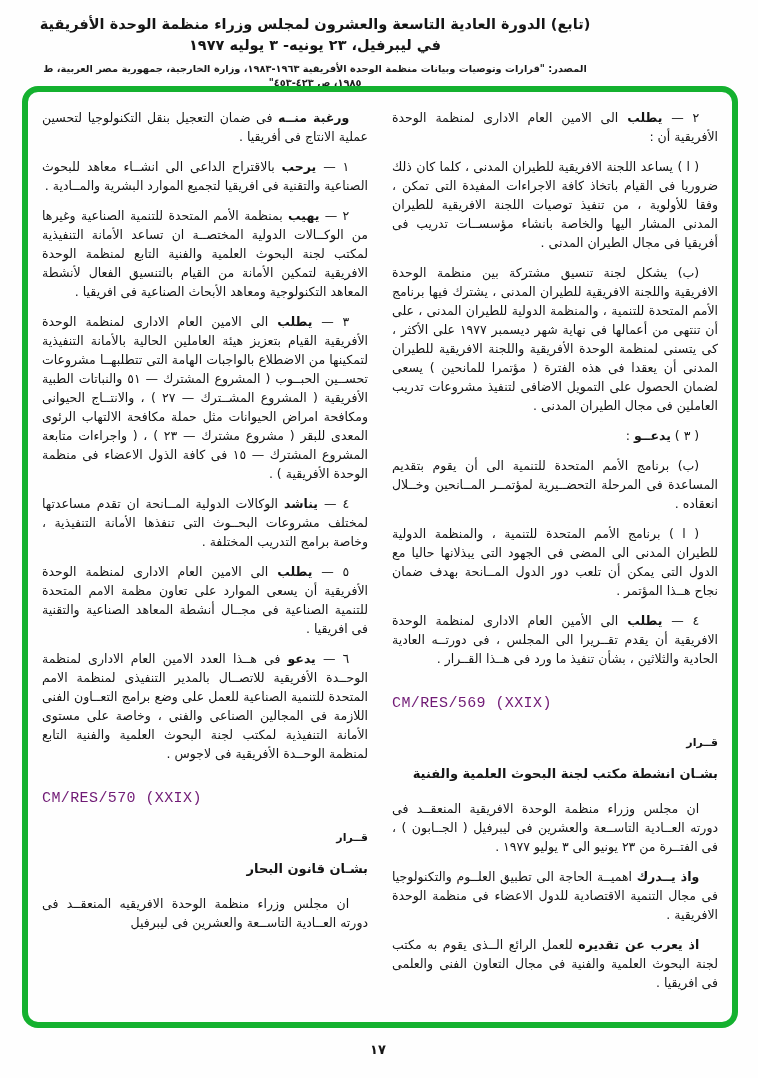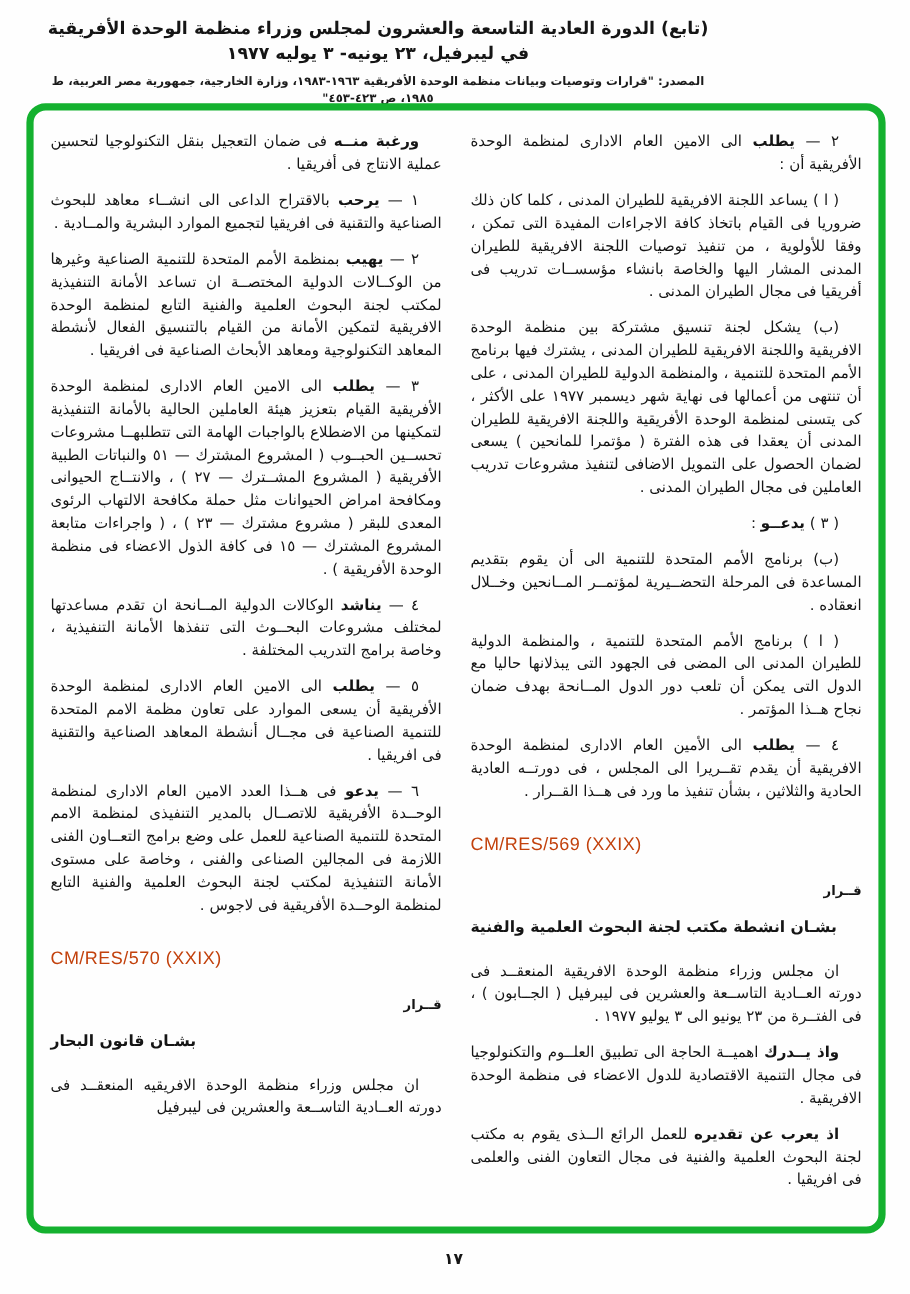--- a/index.html
+++ b/index.html
@@ -40,30 +40,30 @@
   
   .para{
     font-size:12.5px;line-height:19px;
     text-align:justify;direction:rtl;
     margin:0 0 11px 0;
   }
   .para.body{text-indent:1.5em;}
   .para .bold{font-weight:bold;}
   .para.ref{
     direction:ltr;text-align:left;text-indent:0;
-    font-family:Liberation Sans, sans-serif;
+    font-family:Liberation Mono, monospace;
     font-size:15px;letter-spacing:.4px;
-    margin:26px 0 20px 0;color:#c2410c;
+    margin:26px 0 20px 0;color:#701a75;
   }
   .para.heading{
     text-align:right;font-weight:bold;text-indent:0;
     font-size:11px;margin:6px 0 12px 0;
   }
   .para.subheading{
-    text-align:left;font-weight:bold;text-indent:0;
+    text-align:right;font-weight:bold;text-indent:0;
     font-size:13px;margin:0 0 16px 0;
   }
   
   .pageno{
     position:absolute;top:1042px;left:0;width:756px;
     text-align:center;font-size:13px;font-weight:bold;
   }
 </style>
 </head>
 <body>

